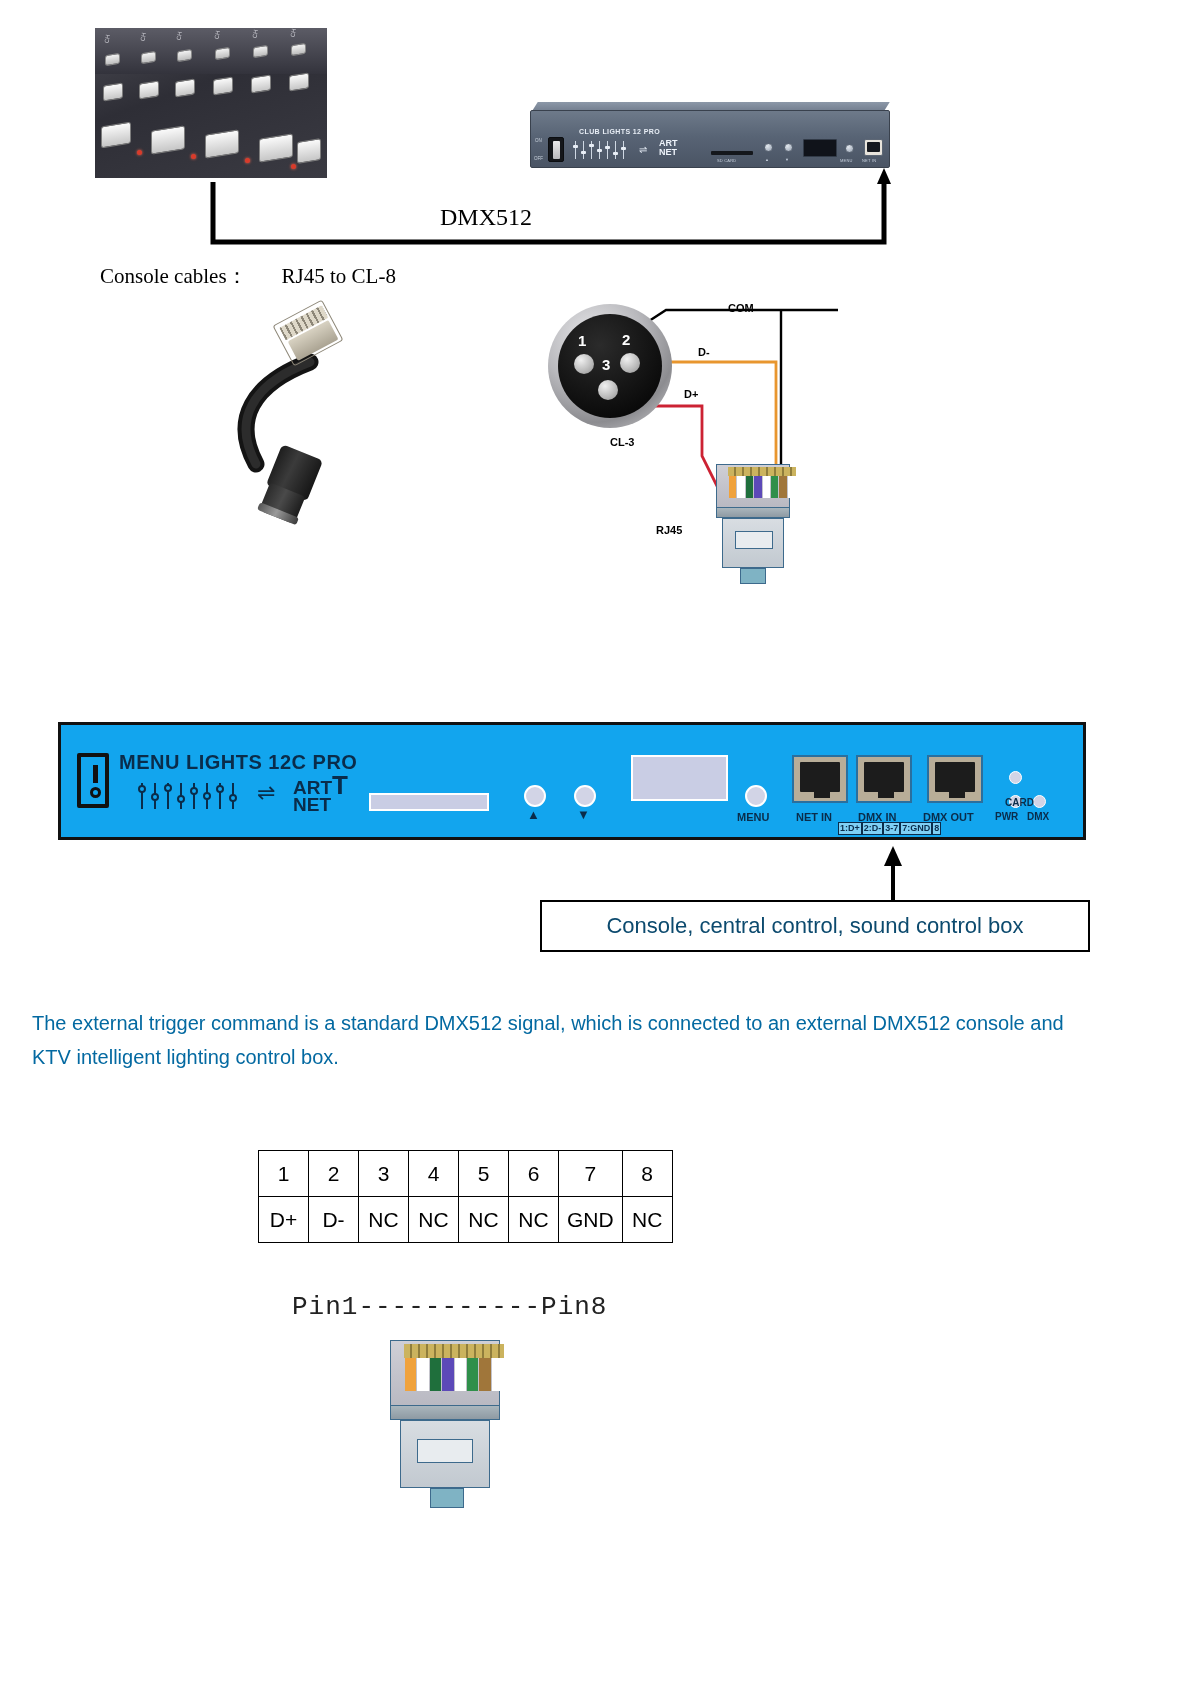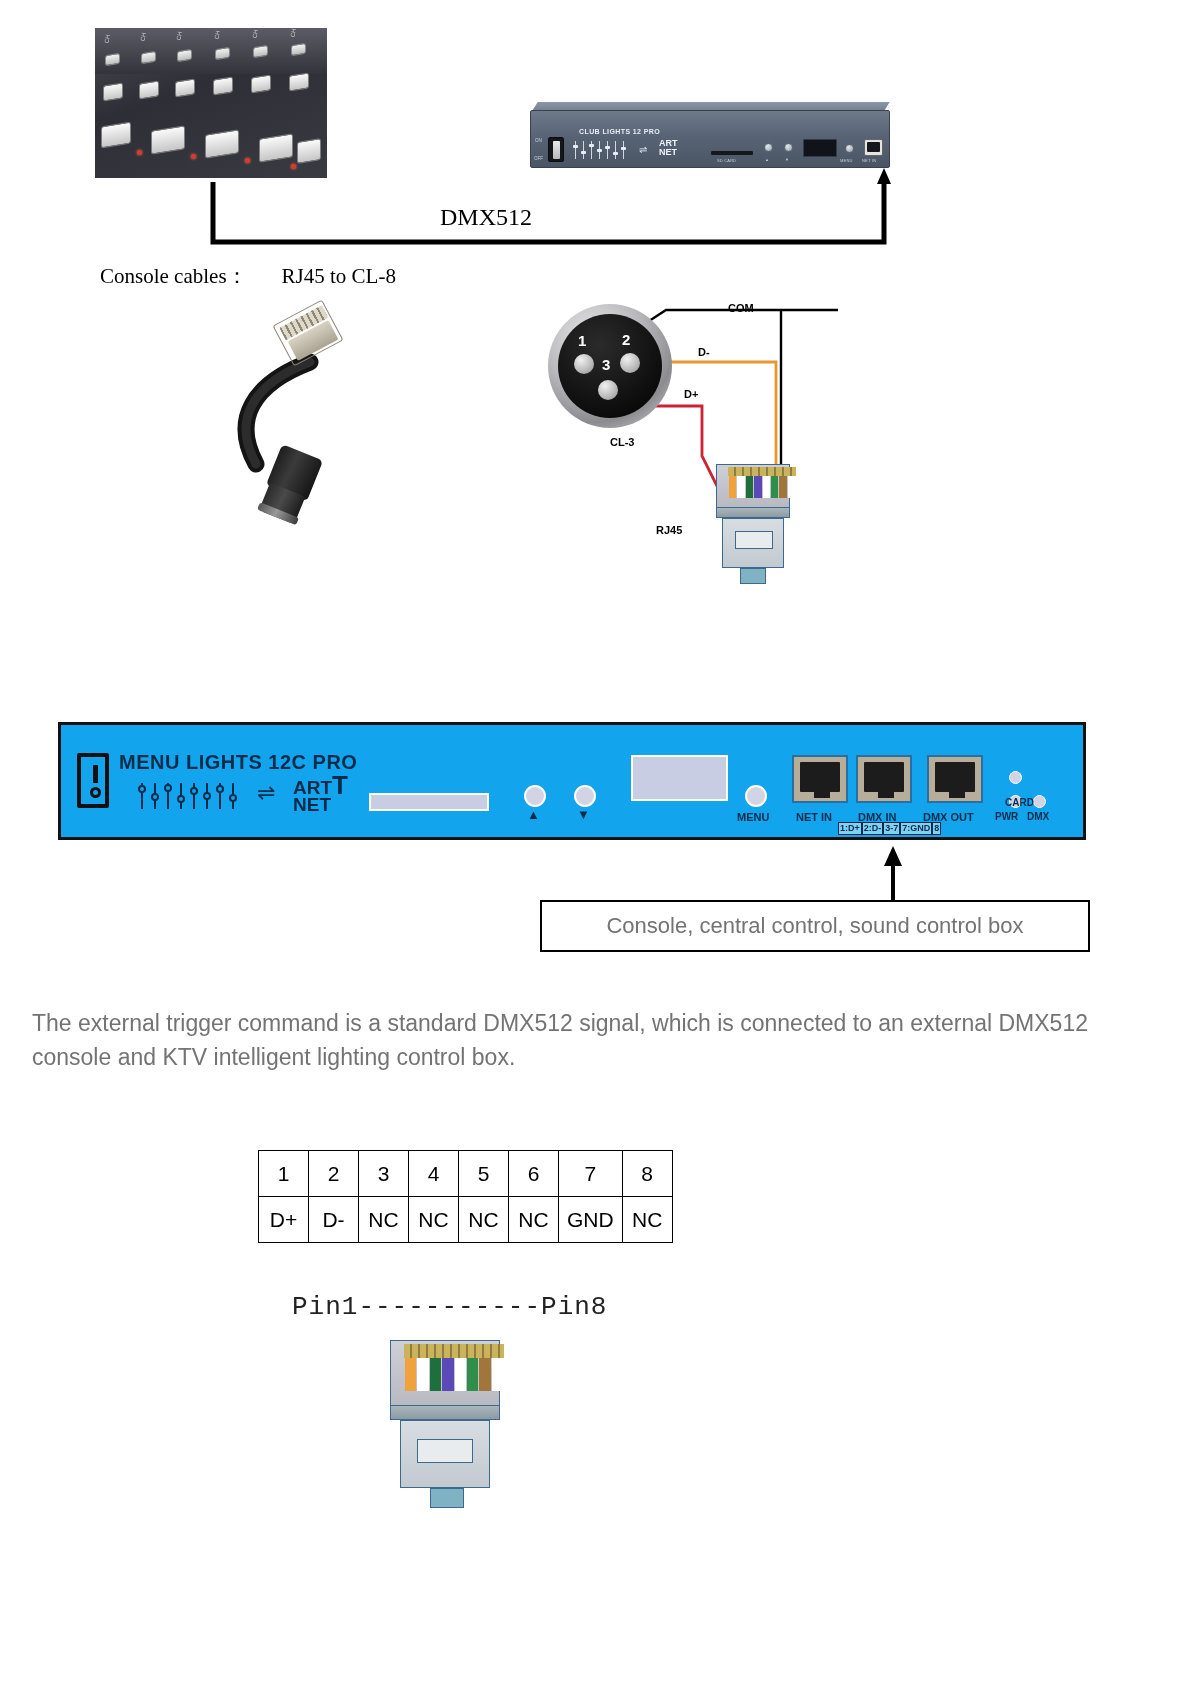--- a/index.html
+++ b/index.html
@@ -313,28 +313,28 @@
     background: #d2d4e6; border: 1px solid #fff;
   }
 
   
   #callout-box {
     left: 540px; top: 900px; width: 550px; height: 52px;
     border: 2px solid #000; background: #fff;
     display: flex; align-items: center; justify-content: center;
   }
   #callout-box span {
-    font-family: "Liberation Sans", sans-serif; font-size: 22px; color: #737373;
+    font-family: "Liberation Sans", sans-serif; font-size: 22px; color: #0c4a6e;
   }
 
   
   #paragraph {
     left: 32px; top: 1006px; width: 1060px;
-    font-family: "Liberation Sans", sans-serif; font-size: 23px; line-height: 34px;
-    color: #737373;
+    font-family: "Liberation Sans", sans-serif; font-size: 20px; line-height: 34px;
+    color: #0369a1;
   }
 
   
   #pin-table {
     left: 258px; top: 1150px;
     border-collapse: collapse;
     font-family: "Liberation Sans", sans-serif;
   }
   #pin-table td {
     border: 1.5px solid #000; height: 46px; min-width: 50px;

